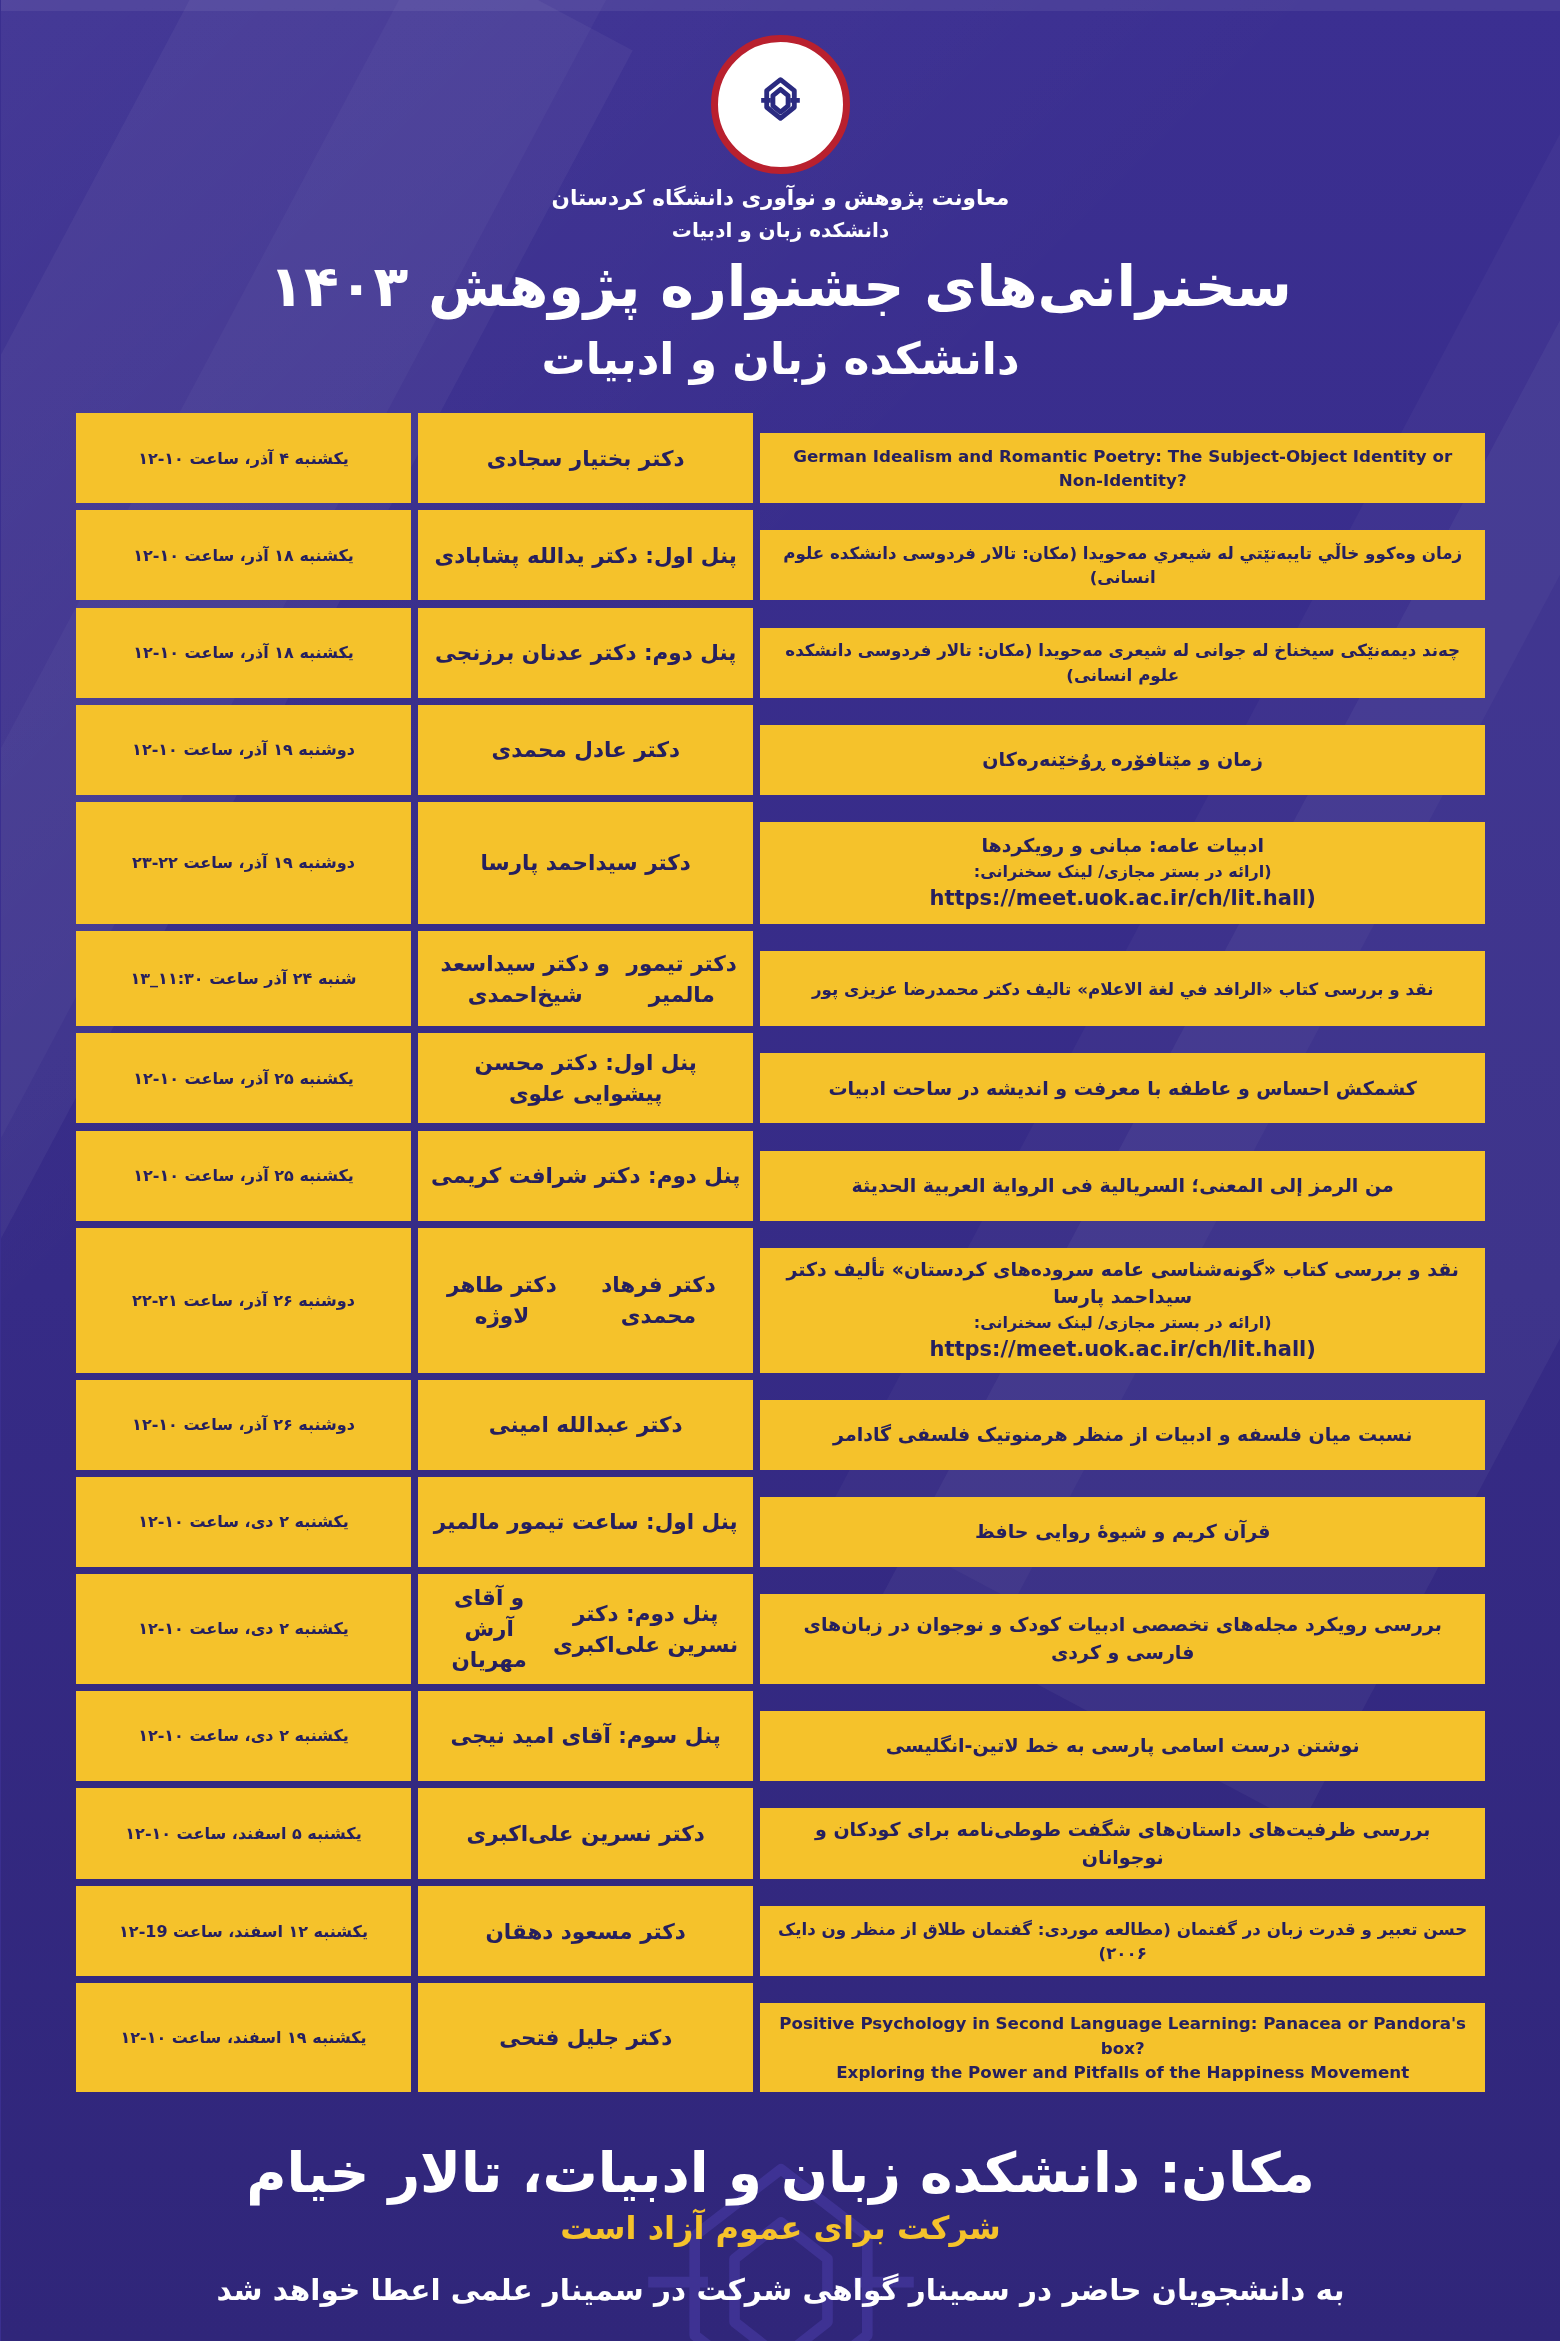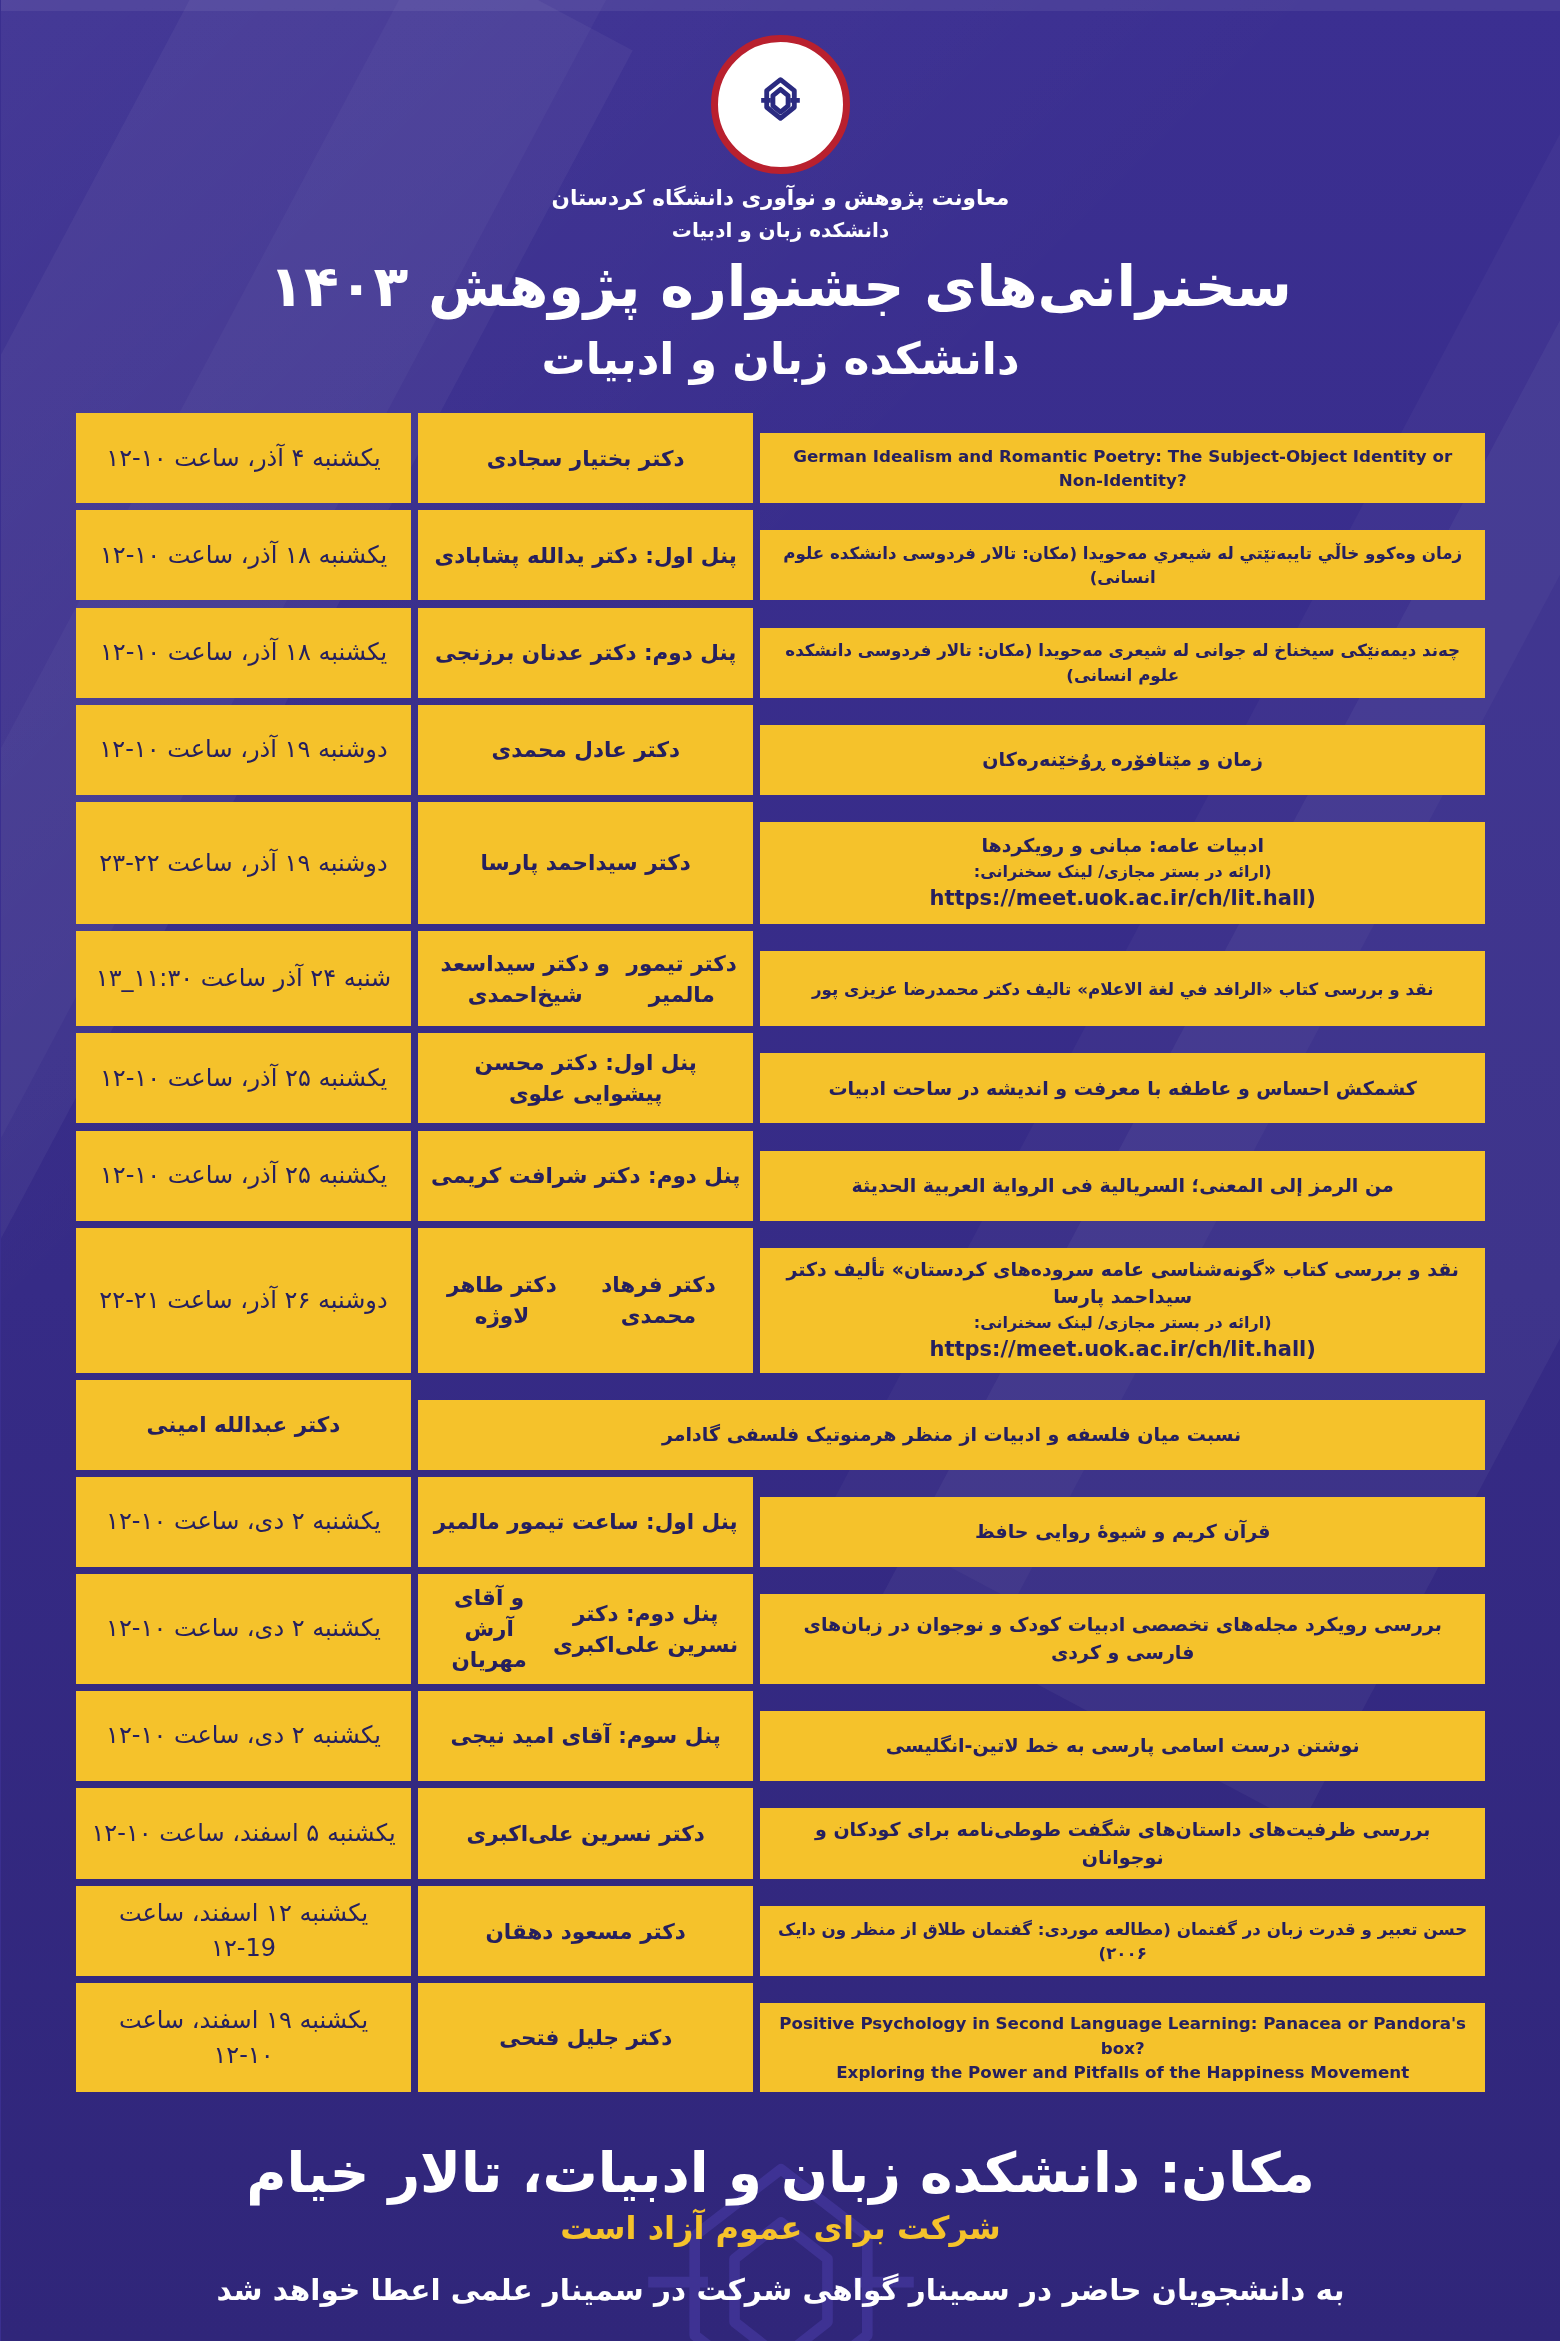--- a/index.html
+++ b/index.html
@@ -113,22 +113,22 @@
     display: flex;
     align-items: center;
     justify-content: center;
     text-align: center;
     padding: 8px 11px;
     line-height: 1.45;
   }
   .c-date {
     width: 335px;
     flex: 0 0 335px;
-    font-size: 24px;
-    font-weight: normal;
+    font-size: 16px;
+    font-weight: bold;
   }
   .c-speaker {
     width: 335px;
     flex: 0 0 335px;
     font-size: 21.5px;
     font-weight: bold;
   }
   .c-topic {
     flex: 1 1 auto;
     font-size: 19px;
@@ -328,20 +328,21 @@
       </div>
       <div class="row">
         <div class="cell c-topic">
           <div>
             <div>نسبت میان فلسفه و ادبیات از منظر هرمنوتیک فلسفی گادامر</div>
           </div>
         </div>
         <div class="cell c-speaker">
           <div>دکتر عبدالله امینی</div>
         </div>
+        <div class="cell c-date">دوشنبه ۲۶ آذر، ساعت ۱۰-۱۲</div>
       </div>
       <div class="row">
         <div class="cell c-topic">
           <div>
             <div>قرآن کریم و شیوۀ روایی حافظ</div>
           </div>
         </div>
         <div class="cell c-speaker">
           <div>پنل اول: ساعت تیمور مالمیر</div>
         </div>

